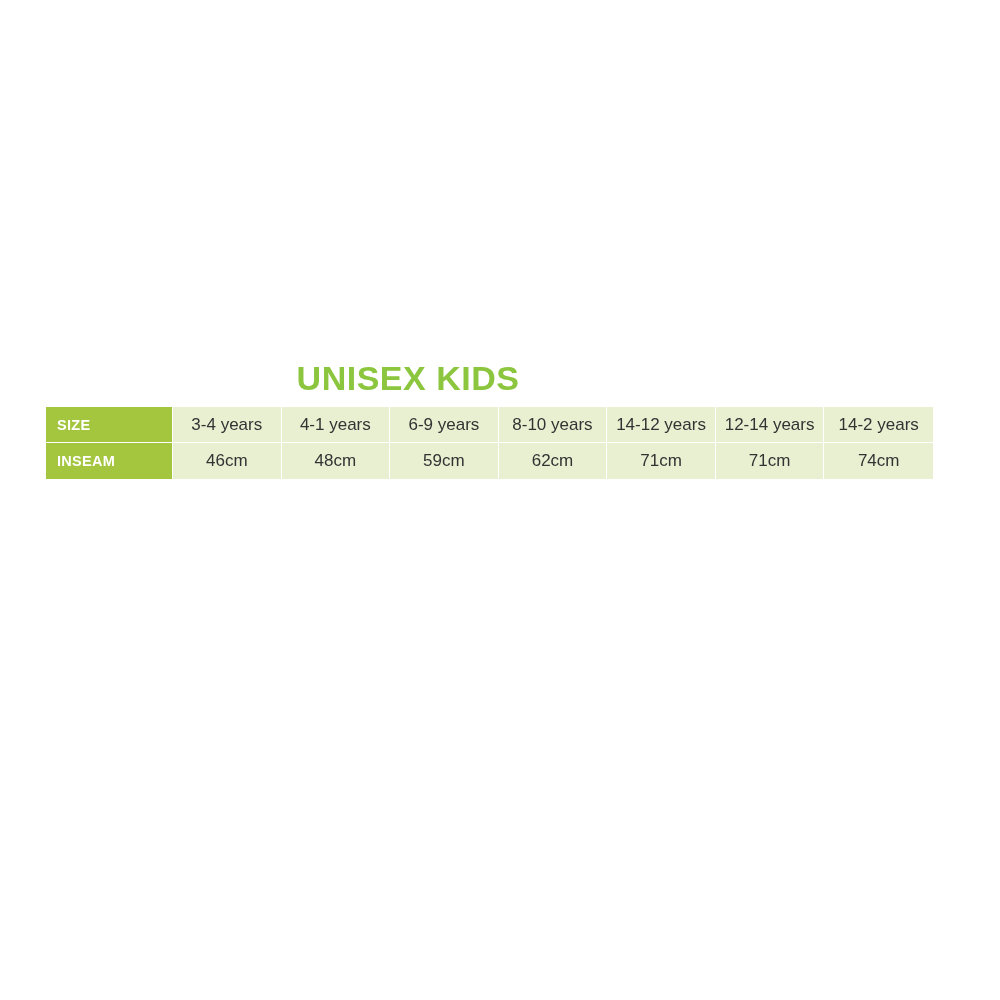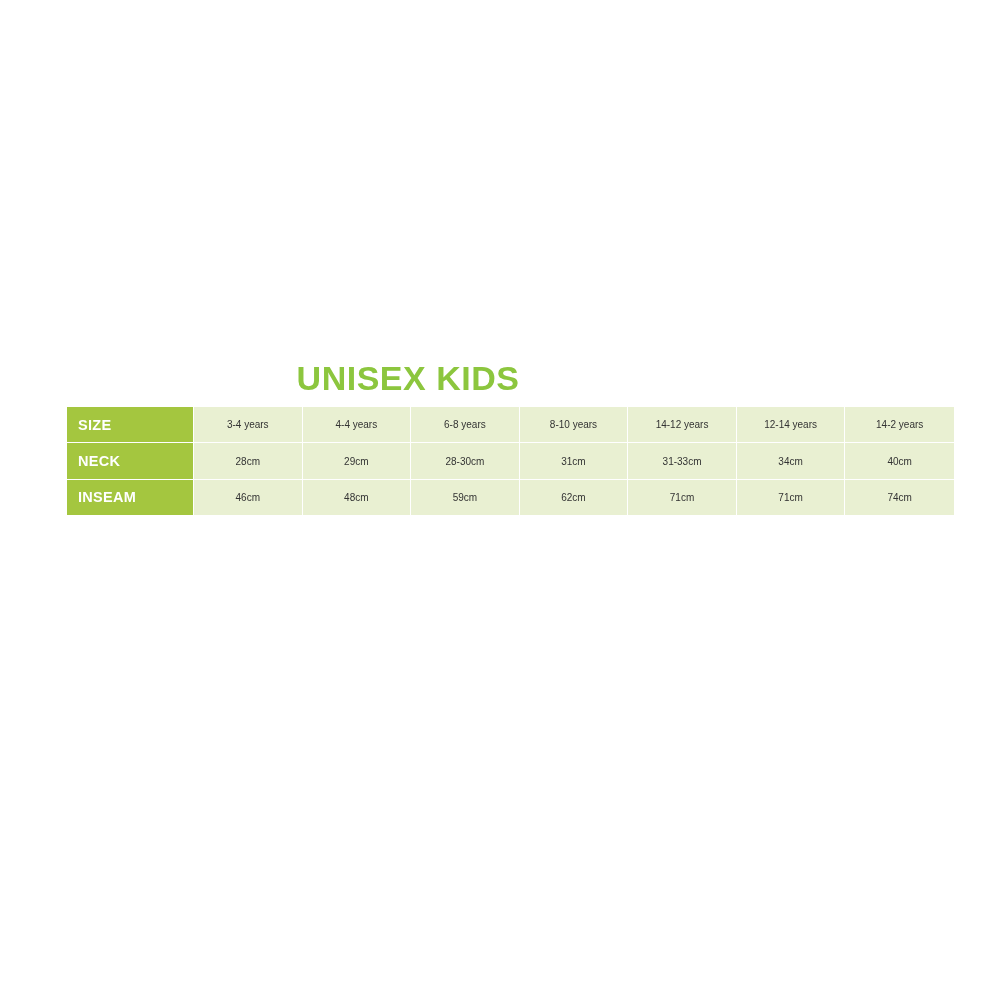--- a/index.html
+++ b/index.html
@@ -32,21 +32,21 @@
     font-weight: bold;
     letter-spacing: 0.5px;
     color: #8CC63E;
     line-height: 40px;
     white-space: nowrap;
   }
 
   
   .size-table {
     position: absolute;
-    left: 67px;
+    left: 46px;
     top: 407px;
     width: 887px;
     border-collapse: separate;
     border-spacing: 0;
     table-layout: fixed;
     background: #ffffff;
   }
 
   .size-table tr {
     height: 35.4px;
@@ -81,54 +81,44 @@
     text-align: left;
     padding-left: 11px !important;
     width: 115px;
     white-space: nowrap;
   }
 
   
   .data-cell {
     background: #E9F0D2;
     color: #333333;
-    font-size: 10px;
+    font-size: 17px;
     font-weight: normal;
     text-align: center;
     white-space: nowrap;
   }
 </style>
 </head>
 <body>
 
 <div id="canvas">
 
   <div class="chart-title">UNISEX KIDS</div>
 
   <table class="size-table">
     <tbody>
         <tr>
           <td class="row-label">SIZE</td>
           <td class="data-cell">3-4 years</td>
-          <td class="data-cell">4-4 years</td>
-          <td class="data-cell">6-8 years</td>
+          <td class="data-cell">4-1 years</td>
+          <td class="data-cell">6-9 years</td>
           <td class="data-cell">8-10 years</td>
           <td class="data-cell">14-12 years</td>
           <td class="data-cell">12-14 years</td>
           <td class="data-cell">14-2 years</td>
-        </tr>
-        <tr>
-          <td class="row-label">NECK</td>
-          <td class="data-cell">28cm</td>
-          <td class="data-cell">29cm</td>
-          <td class="data-cell">28-30cm</td>
-          <td class="data-cell">31cm</td>
-          <td class="data-cell">31-33cm</td>
-          <td class="data-cell">34cm</td>
-          <td class="data-cell">40cm</td>
         </tr>
         <tr>
           <td class="row-label">INSEAM</td>
           <td class="data-cell">46cm</td>
           <td class="data-cell">48cm</td>
           <td class="data-cell">59cm</td>
           <td class="data-cell">62cm</td>
           <td class="data-cell">71cm</td>
           <td class="data-cell">71cm</td>
           <td class="data-cell">74cm</td>

